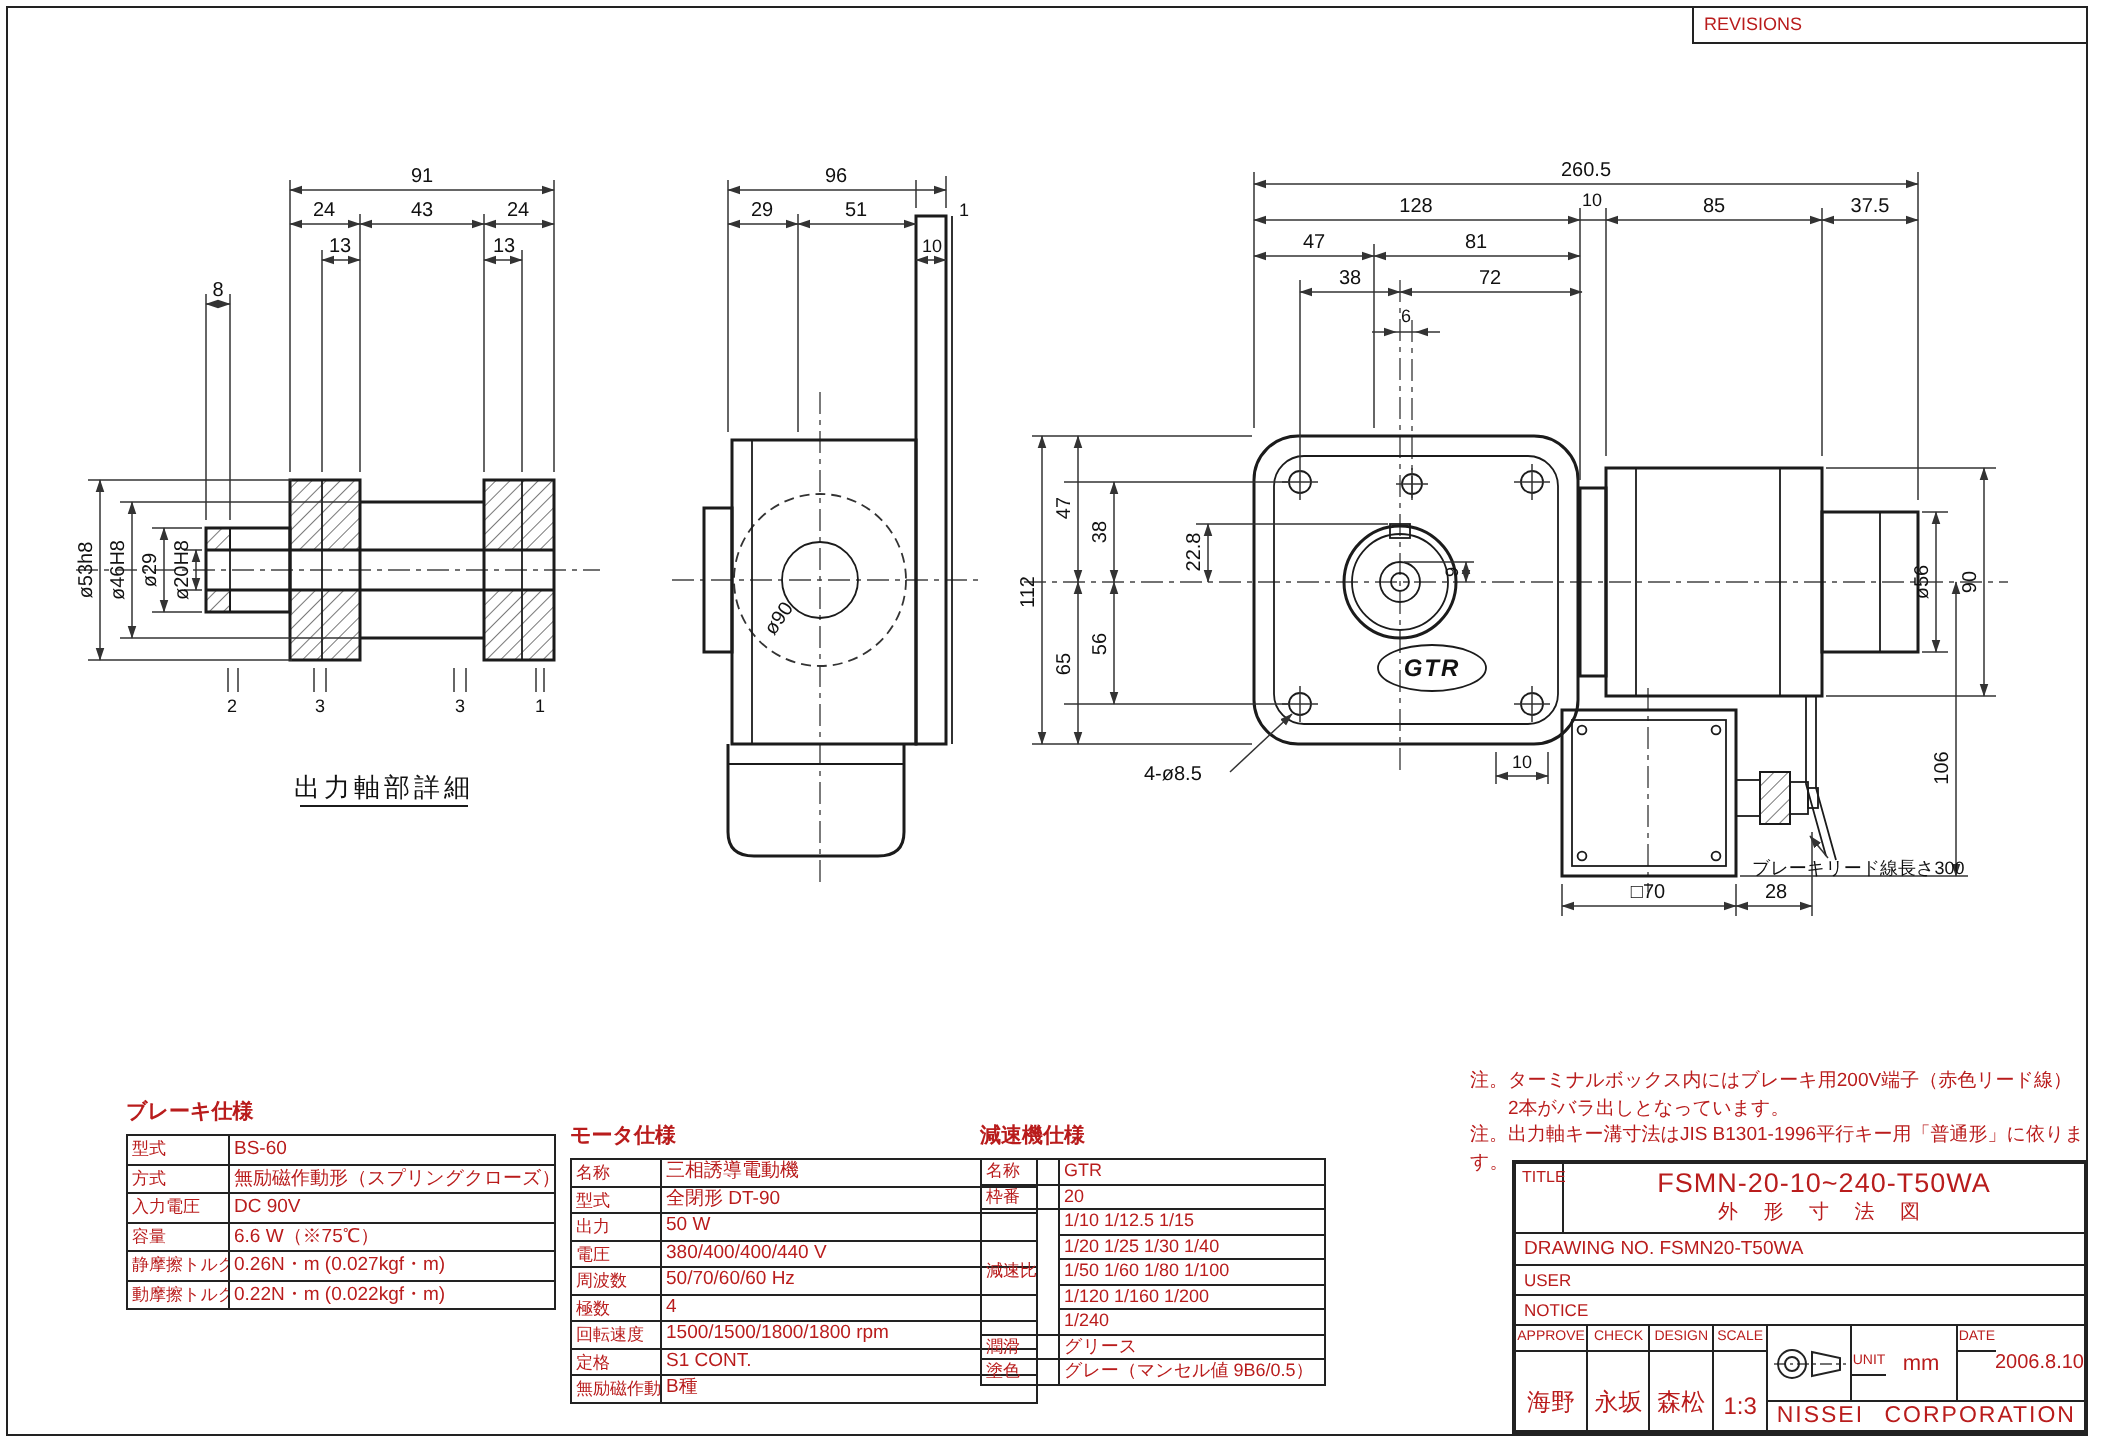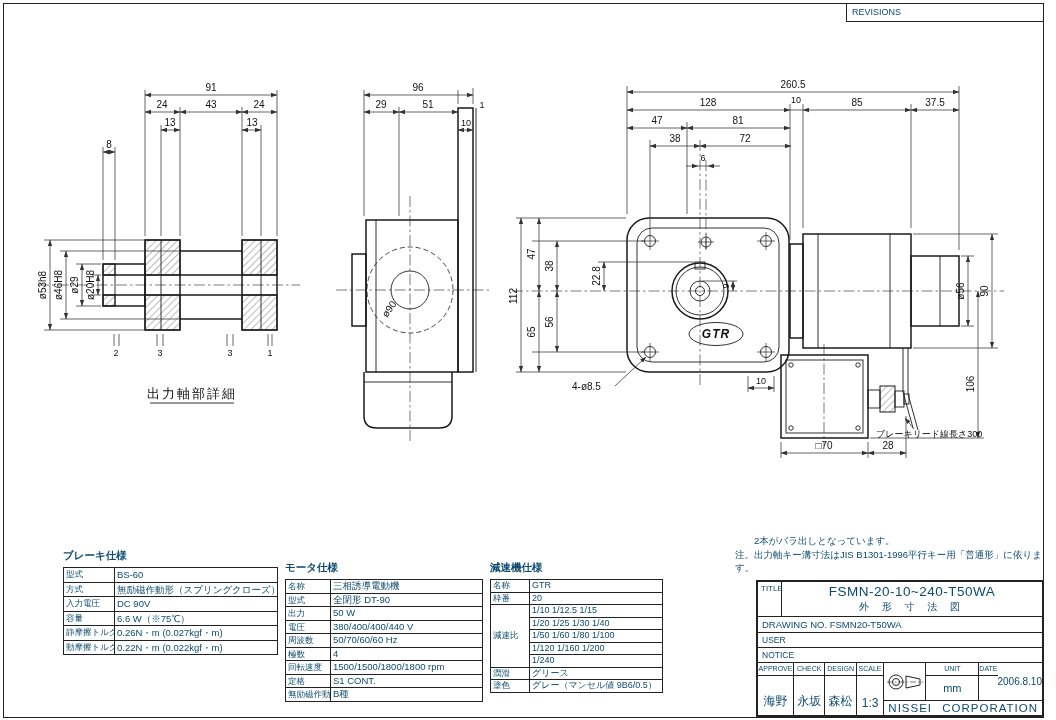--- a/index.html
+++ b/index.html
@@ -1,17 +1,17 @@
 <!DOCTYPE html>
 <html><head>
 <meta charset="utf-8">
 <style>
   html,body{margin:0;padding:0;background:#fff;}
   .sheet{position:relative;width:1056px;height:720px;background:#fff;overflow:hidden;
-         font-family:"Liberation Sans",sans-serif;color:#0c4a6e;}
+         font-family:"Liberation Sans",sans-serif;color:#b91c1c;}
   .frame{position:absolute;left:3px;top:3px;right:12px;bottom:2px;border:1.6px solid #222;}
   .rev{position:absolute;left:846px;top:3px;width:198px;height:19px;border:1px solid #222;
        box-sizing:border-box;font-size:9px;padding:3px 0 0 5px;background:#fff;}
   svg.draw{position:absolute;left:0;top:0;}
   svg .o{fill:none;stroke:#1b1b1b;stroke-width:1.5;}
   svg .m{fill:none;stroke:#1b1b1b;stroke-width:0.9;}
   svg .d{fill:none;stroke:#333;stroke-width:0.75;}
   svg .cl{fill:none;stroke:#444;stroke-width:0.7;stroke-dasharray:11 3 2.5 3;}
   svg .hd{fill:none;stroke:#333;stroke-width:0.9;stroke-dasharray:5 3;}
   svg .ht{fill:url(#hh);stroke:#1b1b1b;stroke-width:1;}
@@ -40,21 +40,21 @@
   .tb-tc .l2{font-size:10px;letter-spacing:5px;line-height:13px;}
   .tb-r2{height:15px;border-bottom:1px solid #222;font-size:9.5px;line-height:15px;padding-left:4px;}
   .tb-r3,.tb-r4{height:14px;border-bottom:1px solid #222;font-size:8.5px;line-height:14px;padding-left:4px;}
   .tb-r5{flex:1;display:flex;}
   .tb-col{border-right:1px solid #222;display:flex;flex-direction:column;box-sizing:border-box;justify-content:center;}
   .tb-hd{height:12px;border-bottom:1px solid #222;font-size:7px;text-align:center;line-height:12px;}
   .tb-vl{flex:1;display:flex;align-items:flex-end;justify-content:center;font-size:12px;padding-bottom:5px;}
   .tb-right{flex:1;display:flex;flex-direction:column;}
   .tb-rt{height:38px;display:flex;border-bottom:1px solid #222;box-sizing:border-box;}
   .tb-sym{width:41px;border-right:1px solid #222;display:flex;align-items:center;justify-content:center;}
-  .tb-unit{width:53px;border-right:1px solid #222;display:flex;flex-direction:column;box-sizing:border-box;}
+  .tb-unit{width:53px;border-right:1px solid #222;display:flex;flex-direction:row;box-sizing:border-box;align-items:center;}
   .tb-date{flex:1;display:flex;flex-direction:row;box-sizing:border-box;}
   .tb-val2{flex:1;display:flex;align-items:center;justify-content:center;font-size:11px;}
   .tb-val3{flex:1;display:flex;align-items:center;justify-content:center;font-size:10px;}
   .tb-co{flex:1;display:flex;align-items:center;justify-content:center;font-size:11.5px;letter-spacing:1px;word-spacing:6px;}
 </style>
 </head>
 <body>
 
 <div class="sheet">
   <div class="frame"></div>
@@ -333,21 +333,21 @@
             <td class="val">0.26N・m (0.027kgf・m)</td>
           </tr>
       <tr>
             <td class="lbl">動摩擦トルク</td>
             <td class="val">0.22N・m (0.022kgf・m)</td>
           </tr>
     </tbody>
       </table>
   </div>
 
-  <div class="spec sp-motor" style="left:285px;top:561px;width:198px;">
+  <div class="spec sp-motor" style="left:285px;top:561px;width:234px;">
     <div class="spec-title">モータ仕様</div>
     <table>
       <tbody>
           <tr>
             <td class="lbl" style="width:40px">名称</td>
             <td class="val">三相誘導電動機</td>
           </tr>
       <tr>
             <td class="lbl">型式</td>
             <td class="val">全閉形 DT-90</td>
@@ -418,20 +418,21 @@
           </tr>
       <tr>
             <td class="lbl">塗色</td>
             <td class="val">グレー（マンセル値 9B6/0.5）</td>
           </tr>
     </tbody>
       </table>
   </div>
 
   <div class="notes">
+    <div>注。ターミナルボックス内にはブレーキ用200V端子（赤色リード線）</div>
     <div>　　2本がバラ出しとなっています。</div>
     <div>注。出力軸キー溝寸法はJIS B1301-1996平行キー用「普通形」に依ります。</div>
   </div>
 
   <div class="tb">
     <div class="tb-r1">
       <div class="tb-tl">TITLE</div>
       <div class="tb-tc">
         <div class="l1">FSMN-20-10~240-T50WA</div>
         <div class="l2">外 形 寸 法 図</div>

